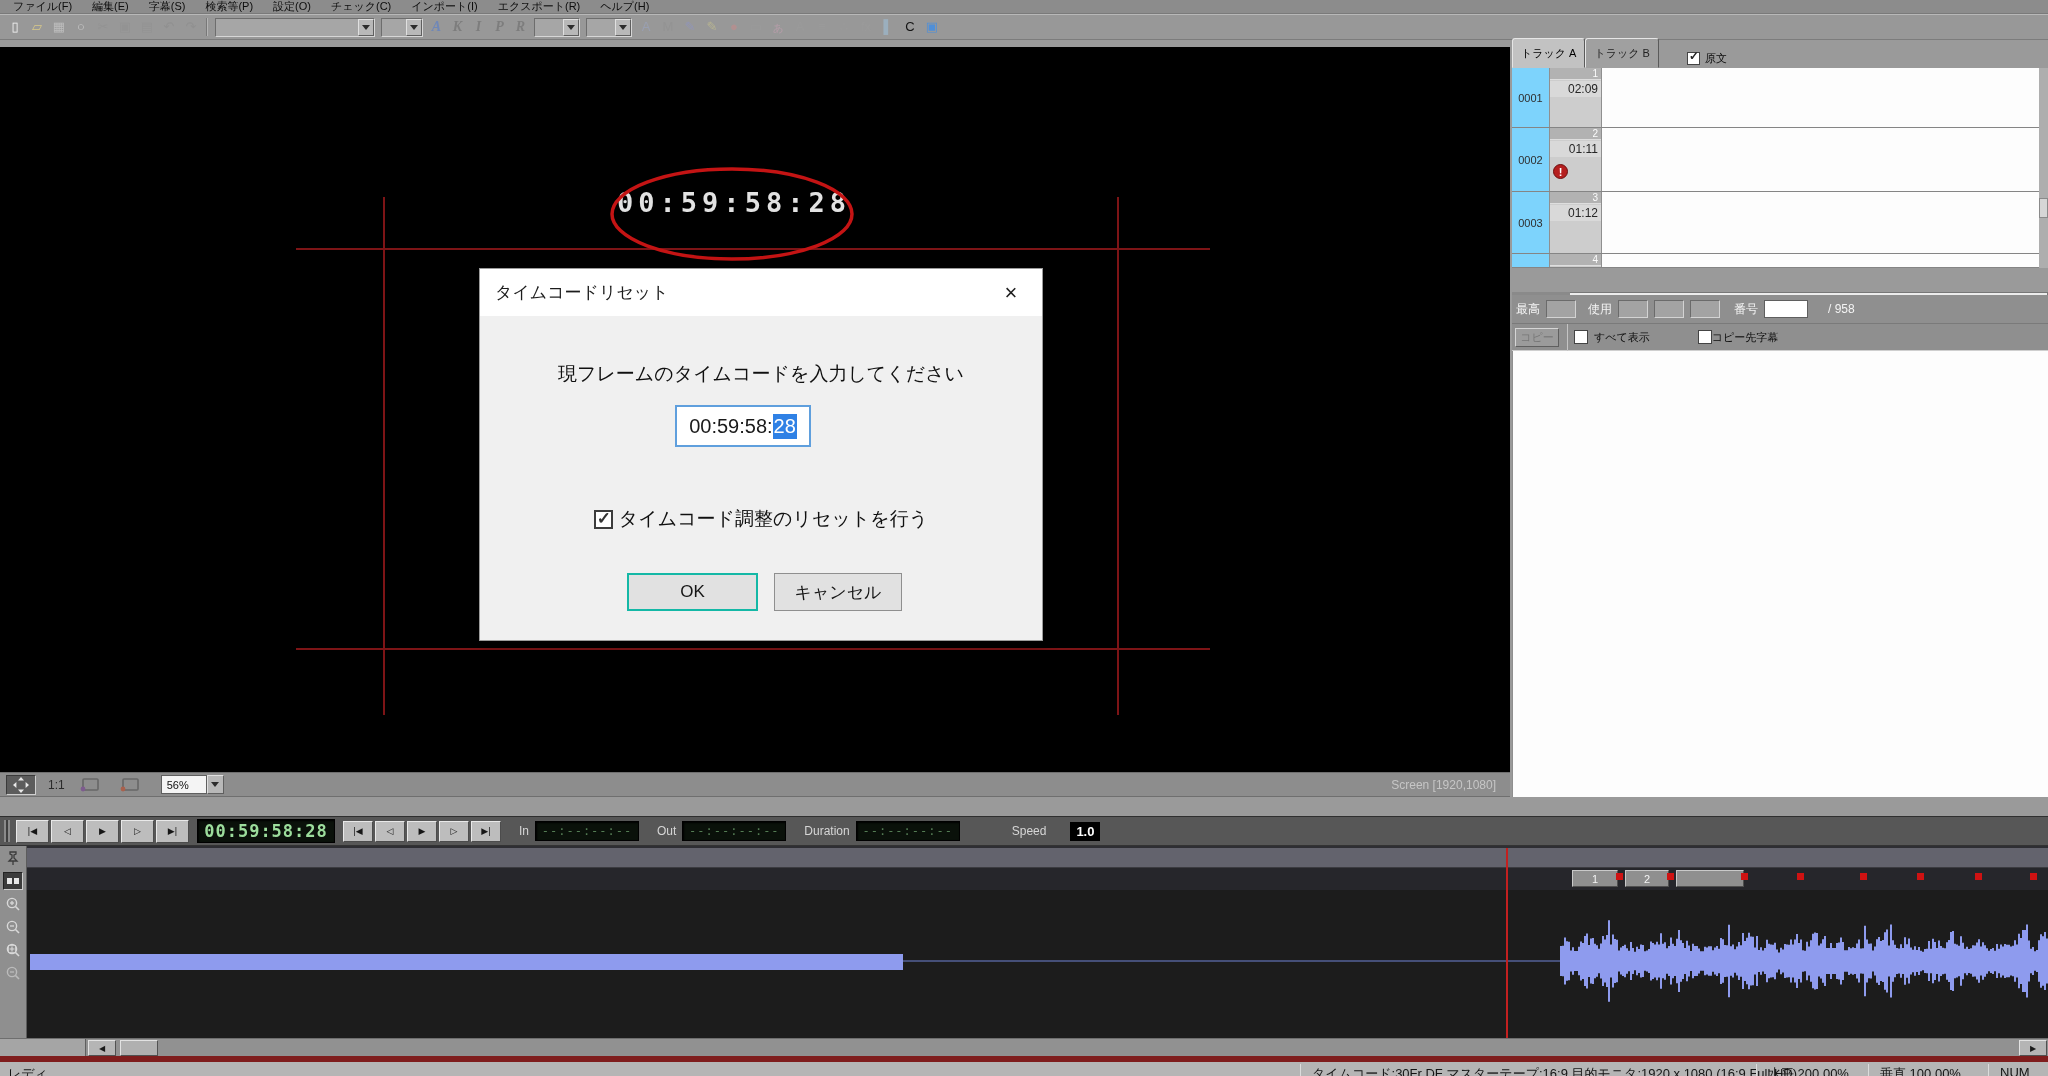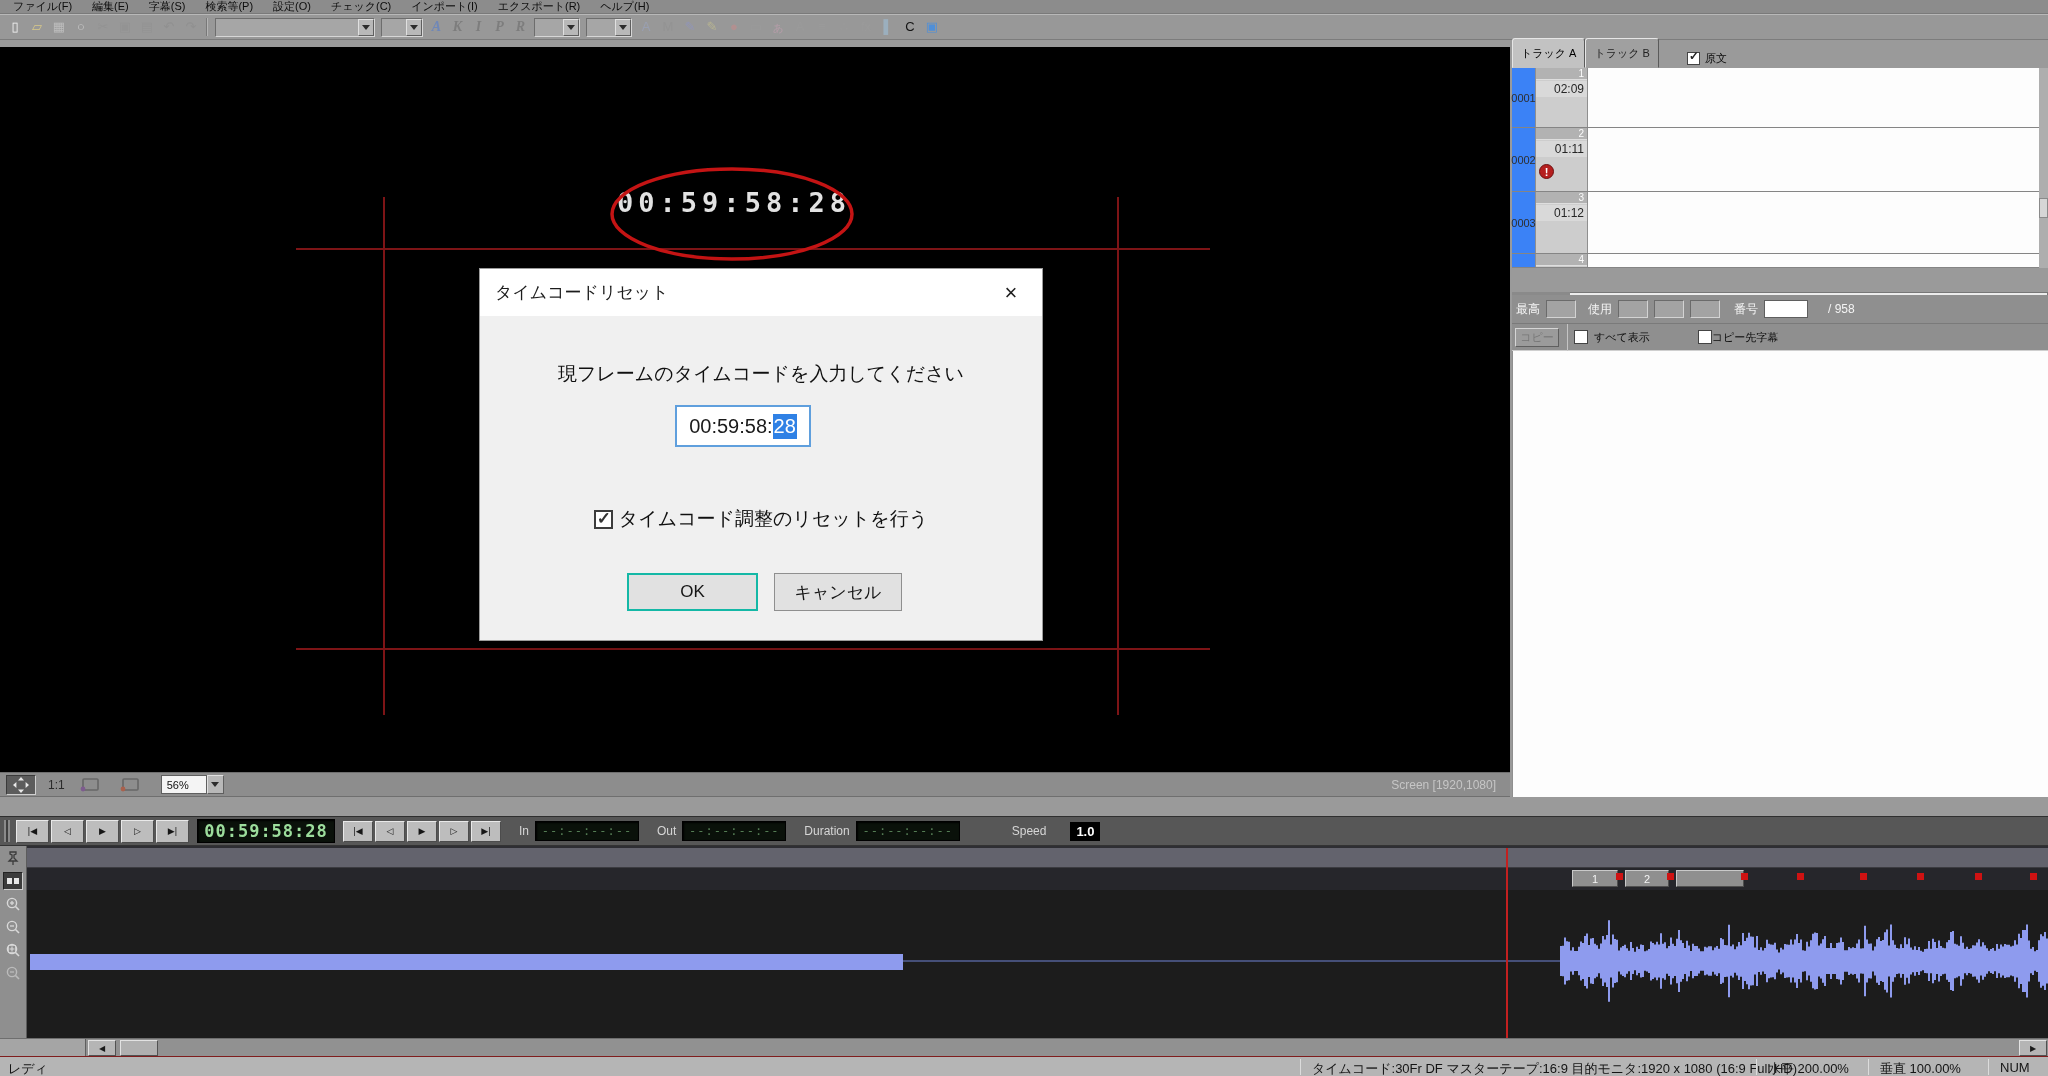--- a/index.html
+++ b/index.html
@@ -77,21 +77,21 @@
   .tab { height:19px; font-size:11px; display:flex; align-items:center; justify-content:center; padding:14px 8px;
     border:1px solid; border-color:#e6e6e6 #5a5a5a transparent #e6e6e6; border-radius:3px 3px 0 0; }
   .tab.active { background:#c2c2c2; color:#000; }
   .tab.inactive { background:#a0a0a0; color:#222; height:17px; }
   .orig-check { display:flex; align-items:center; gap:5px; margin-left:28px; margin-bottom:2px; }
   .cbx { width:13px; height:13px; background:#fff; border:1px solid #444; position:relative; }
   .cbx .mark { position:absolute; left:1px; top:-4px; font-size:12px; font-weight:bold; color:#222; }
   .cbx-label { font-size:11px; color:#0c0c0c; }
   .sub-rows { position:absolute; left:0; top:21px; width:536px; }
   .srow { position:relative; width:100%; border-bottom:1px solid #858585; display:flex; }
-  .srow .no-cell { width:24px; background:#3b82f6; border-right:1px solid #8f8f8f;
+  .srow .no-cell { width:38px; background:#7dd3fc; border-right:1px solid #8f8f8f;
     font-size:11px; color:#2e2e2e; display:flex; align-items:center; justify-content:center; }
   .srow .tc-cell { width:52px; background:#cdcdcd; border-right:1px solid #8f8f8f; position:relative; }
   .srow .badge { position:absolute; left:0; top:0; width:100%; height:12px; background:#b2b2b2;
     border-bottom:1px solid #dedede; font-size:10px; color:#fbfbfb; text-align:right; padding-right:3px; line-height:12px; }
   .srow .tcv { position:absolute; left:0; top:13px; width:100%; height:16px; background:#d9d9d9;
     font-size:12px; color:#262626; text-align:right; padding-right:3px; line-height:16px; }
   .srow .warn { position:absolute; left:3px; top:36px; width:15px; height:15px; border-radius:50%;
     background:#b51f1f; border:1px solid #6e0f0f; color:#fff; font-size:11px; font-weight:bold;
     display:flex; align-items:center; justify-content:center; }
   .srow .text-cell { flex:1; background:#fdfdfd; }
@@ -152,21 +152,21 @@
   
   .hscroll { position:absolute; left:0; top:1038px; width:2048px; height:18px; background:#919191; border-top:1px solid #6e6e6e; }
   .hscroll .stub { position:absolute; left:0; top:0; width:86px; height:18px; background:#a5a5a5; border-right:1px solid #5f5f5f; }
   .sc-btn { position:absolute; top:1px; width:28px; height:16px; background:#b5b5b5; border:1px solid;
     border-color:#e2e2e2 #515151 #515151 #e2e2e2; display:flex; align-items:center; justify-content:center;
     font-size:8px; color:#1a1a1a; }
   .sc-thumb { position:absolute; left:120px; top:1px; width:38px; height:16px; background:#b0b0b0;
     border:1px solid; border-color:#e2e2e2 #515151 #515151 #e2e2e2; }
   
   .statusbar { position:absolute; left:0; top:1056px; width:2048px; height:20px; background:#b5b5b5;
-    border-top:1px solid #7f1d1d; font-size:13px; color:#141414; }
+    border-top:6px solid #7f1d1d; font-size:13px; color:#141414; }
   .sb-ready { position:absolute; left:8px; top:3px; }
   .sb-info { position:absolute; left:1312px; top:3px; }
   .sb-h { position:absolute; left:1768px; top:3px; }
   .sb-v { position:absolute; left:1880px; top:3px; }
   .sb-num { position:absolute; left:2000px; top:3px; }
   .sb-div { position:absolute; top:2px; width:1px; height:16px; background:#8a8a8a; border-right:1px solid #dcdcdc; }
 </style>
 </head>
 <body>
 

